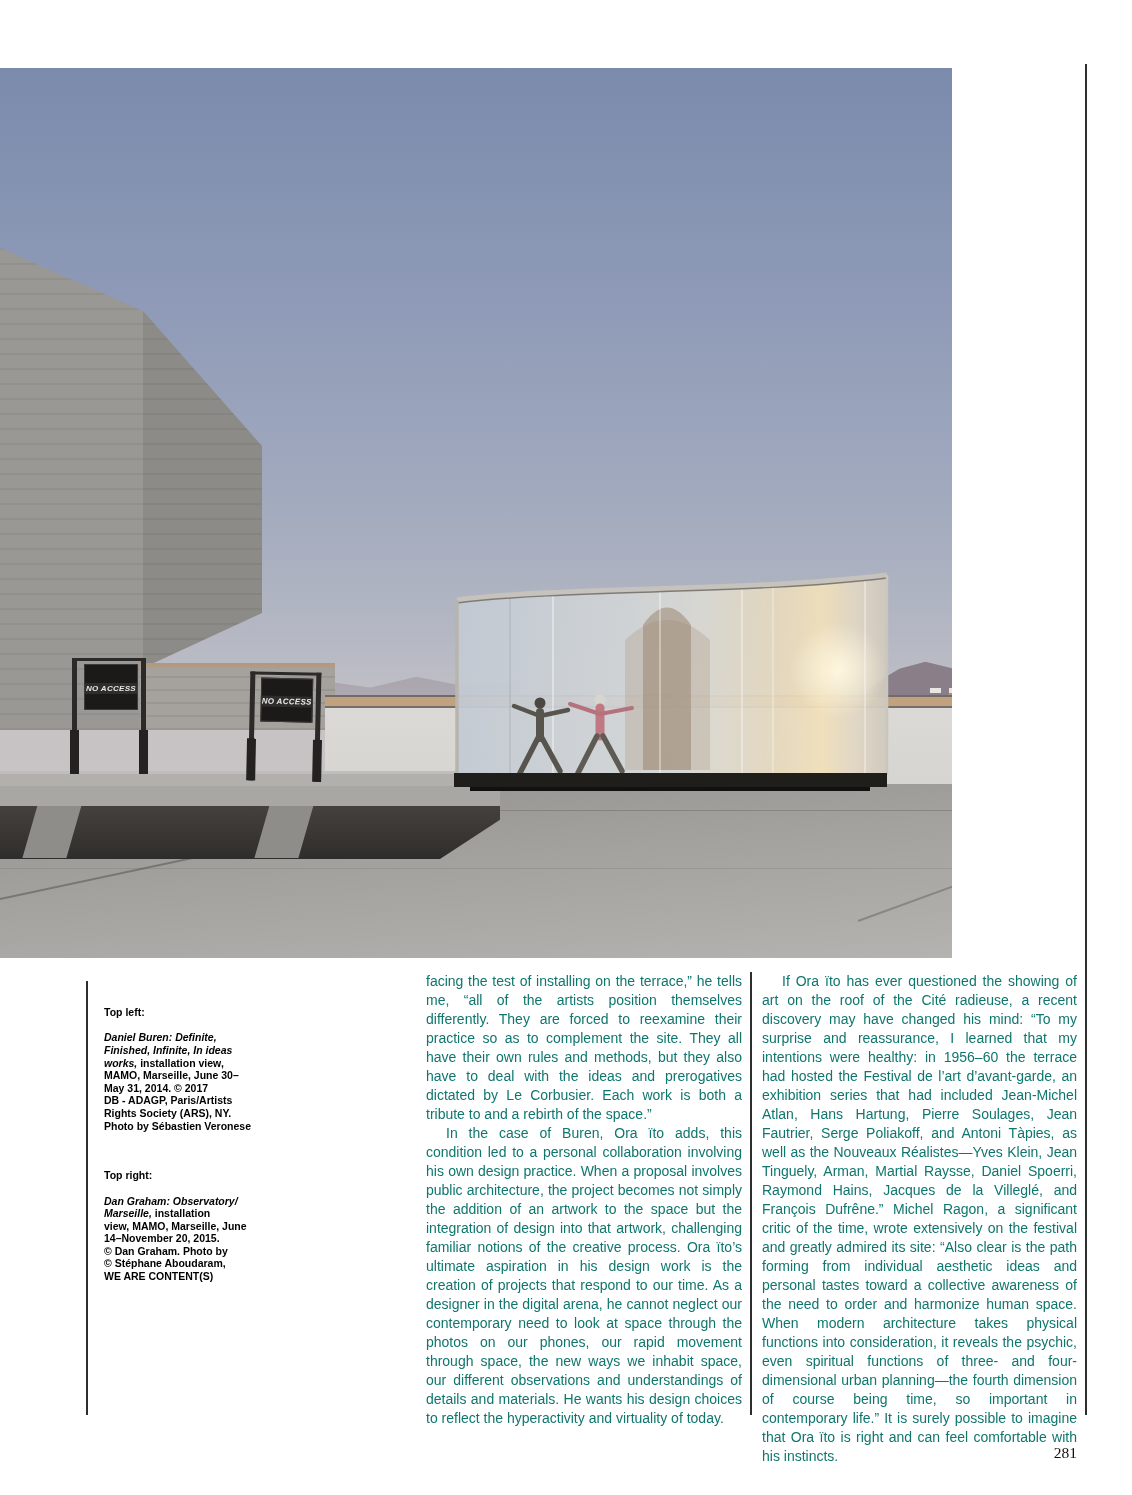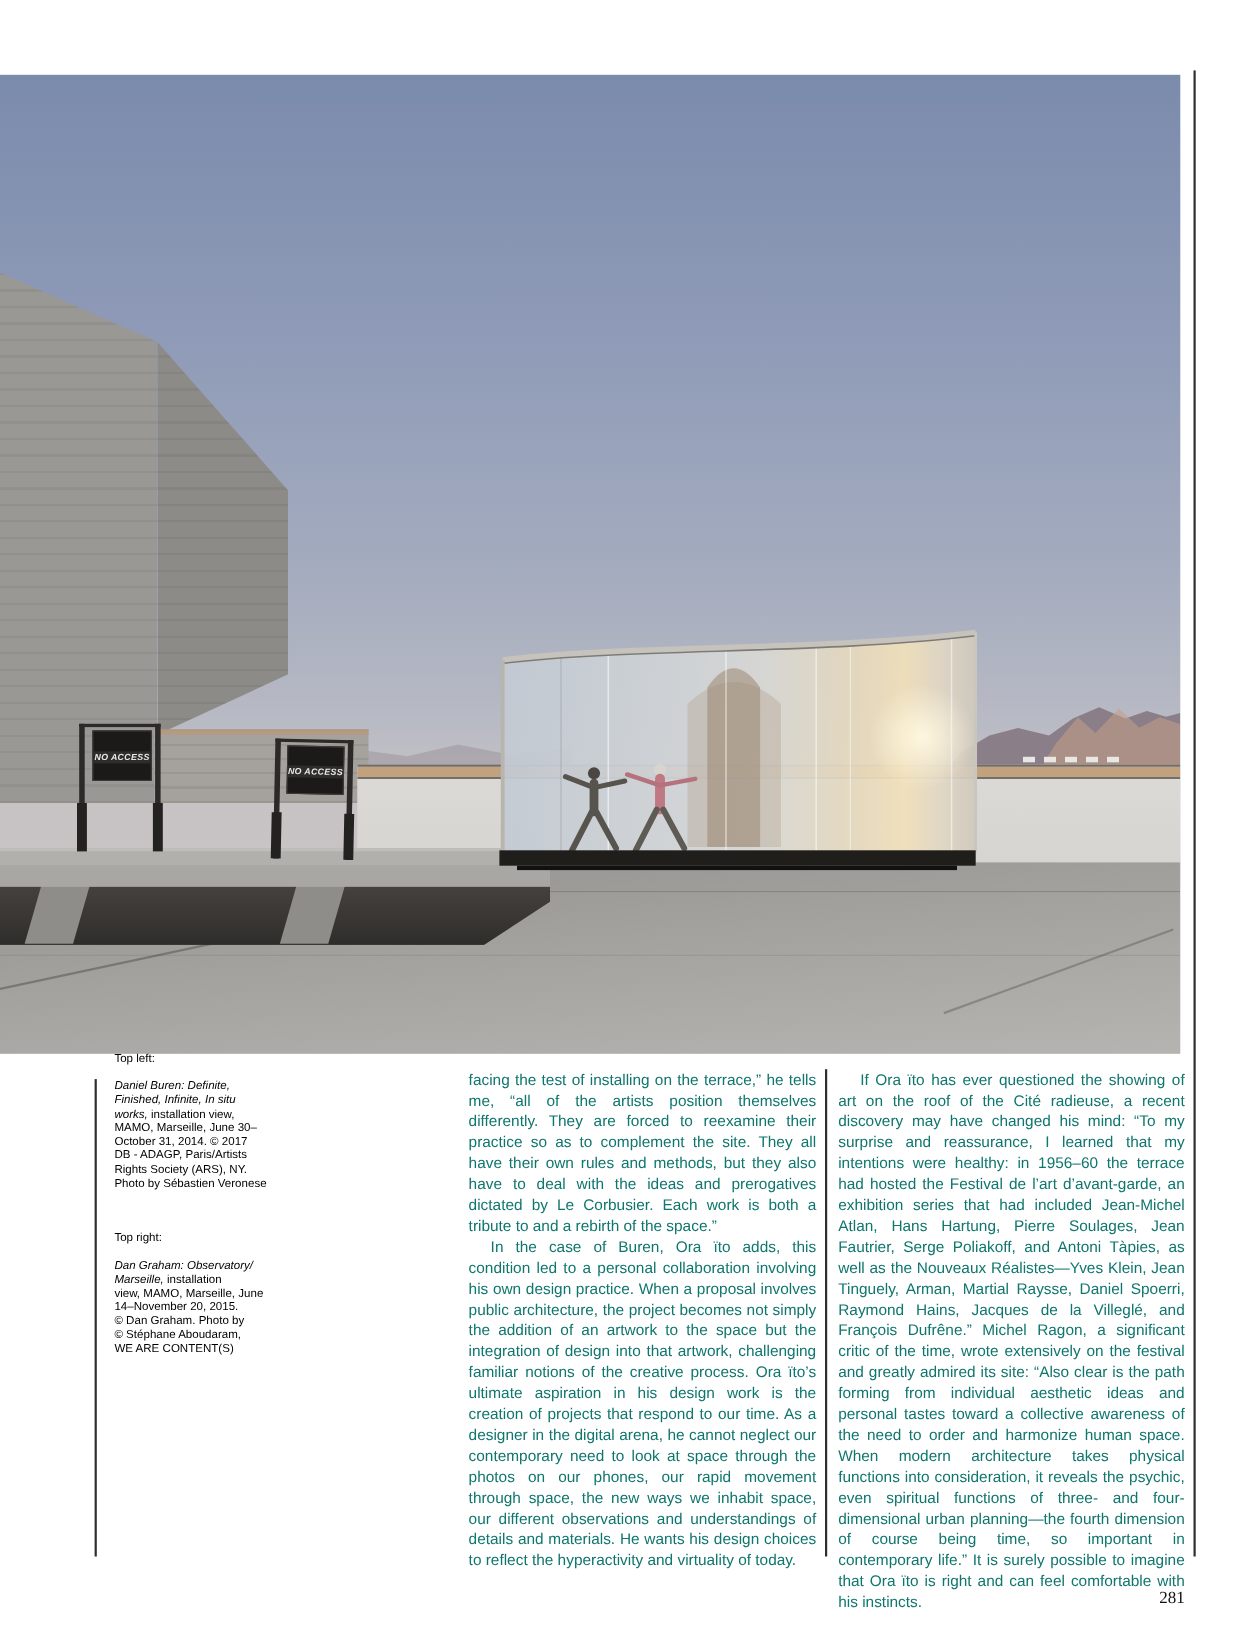--- a/index.html
+++ b/index.html
@@ -2,21 +2,21 @@
 <html lang="en"><head>
 <meta charset="utf-8">
 <style>
   html,body{margin:0;padding:0;}
   body{
     width:1132px;height:1495px;position:relative;background:#ffffff;
     font-family:"Liberation Sans",sans-serif;overflow:hidden;
   }
   
   .photo{
-    position:absolute;left:0;top:68px;width:1073px;height:890px;overflow:hidden;
+    position:absolute;left:0;top:68px;width:952px;height:890px;overflow:hidden;
     background:linear-gradient(180deg,#7b8bac 0%,#8e9ab7 26%,#a3abbe 50%,#b8bac4 66%,#c7c3c4 74%,#cbc6c5 100%);
   }
   .photo *{position:absolute;}
   .haze-ridge{left:290px;top:598px;width:230px;height:36px;background:#968c96;opacity:.45;
     clip-path:polygon(0 80%,18% 45%,35% 60%,55% 30%,75% 55%,100% 40%,100% 100%,0 100%);}
   .mountains{left:856px;top:556px;width:217px;height:86px;background:#8a7e89;
     clip-path:polygon(0 95%,8% 70%,20% 52%,32% 44%,45% 52%,55% 34%,66% 22%,77% 34%,86% 26%,94% 32%,100% 28%,100% 100%,0 100%);}
   .mountains-light{left:940px;top:560px;width:133px;height:80px;background:#c69e85;opacity:.55;
     clip-path:polygon(15% 60%,30% 30%,42% 48%,58% 20%,72% 42%,86% 30%,100% 38%,100% 100%,0 100%);}
   .building-face-1{left:0;top:0;width:143px;height:662px;background:#9a9894;
@@ -52,22 +52,22 @@
   .sign .bracket{background:#242220;width:9px;}
   .sign .crossbar{background:#2b2a28;height:3px;}
   .sign .board{background:#1b1a19;border:1px solid #3c3b39;display:flex;flex-direction:column;align-items:center;justify-content:center;}
   .sign .board .l1,.sign .board .l2{font-weight:700;font-size:7.5px;line-height:8.5px;letter-spacing:.4px;}
   .sign .board .l3{font-weight:700;font-style:italic;font-size:8px;line-height:11px;letter-spacing:.3px;
     background:#2e2d2b;width:100%;text-align:center;margin-top:2px;color:#e8e8e6;}
   
   .vrule{position:absolute;width:2px;background:#2e2e2e;}
   
   .caption{
-    position:absolute;left:104px;top:931px;width:200px;
-    font-weight:400;font-size:10.5px;line-height:12.6px;color:#000;
+    position:absolute;left:104px;top:981px;width:200px;
+    font-weight:700;font-size:10.5px;line-height:12.6px;color:#000;
     white-space:pre-line;
   }
   .caption .block{margin-bottom:12px;}
   .cap-italic{font-style:italic;}
   
   .bodycol{
     position:absolute;top:972px;
     font-family:Liberation Sans, sans-serif;font-size:14px;line-height:19px;color:#0f766e;
     text-align:justify;
   }
@@ -185,24 +185,24 @@
 </div>
 
 <div class="vrule" style="left:86px;top:981px;height:434px;"></div>
 <div class="vrule" style="left:750px;top:972px;height:443px;"></div>
 <div class="vrule" style="left:1085px;top:64px;height:1351px;"></div>
 
 <div class="caption">
   <div class="block">
     <span>Top left:</span><br>
     <span class="cap-italic">Daniel Buren: Definite,
-Finished, Infinite, In situ
+Finished, Infinite, In ideas
 works,</span><span> installation view,
 MAMO, Marseille, June 30–
-October 31, 2014. © 2017
+May 31, 2014. © 2017
 DB - ADAGP, Paris/Artists
 Rights Society (ARS), NY.
 Photo by Sébastien Veronese</span>
   </div>
   <div class="block">
     <span>Top right:</span><br>
     <span class="cap-italic">Dan Graham: Observatory/
 Marseille,</span><span> installation
 view, MAMO, Marseille, June
 14–November 20, 2015.

